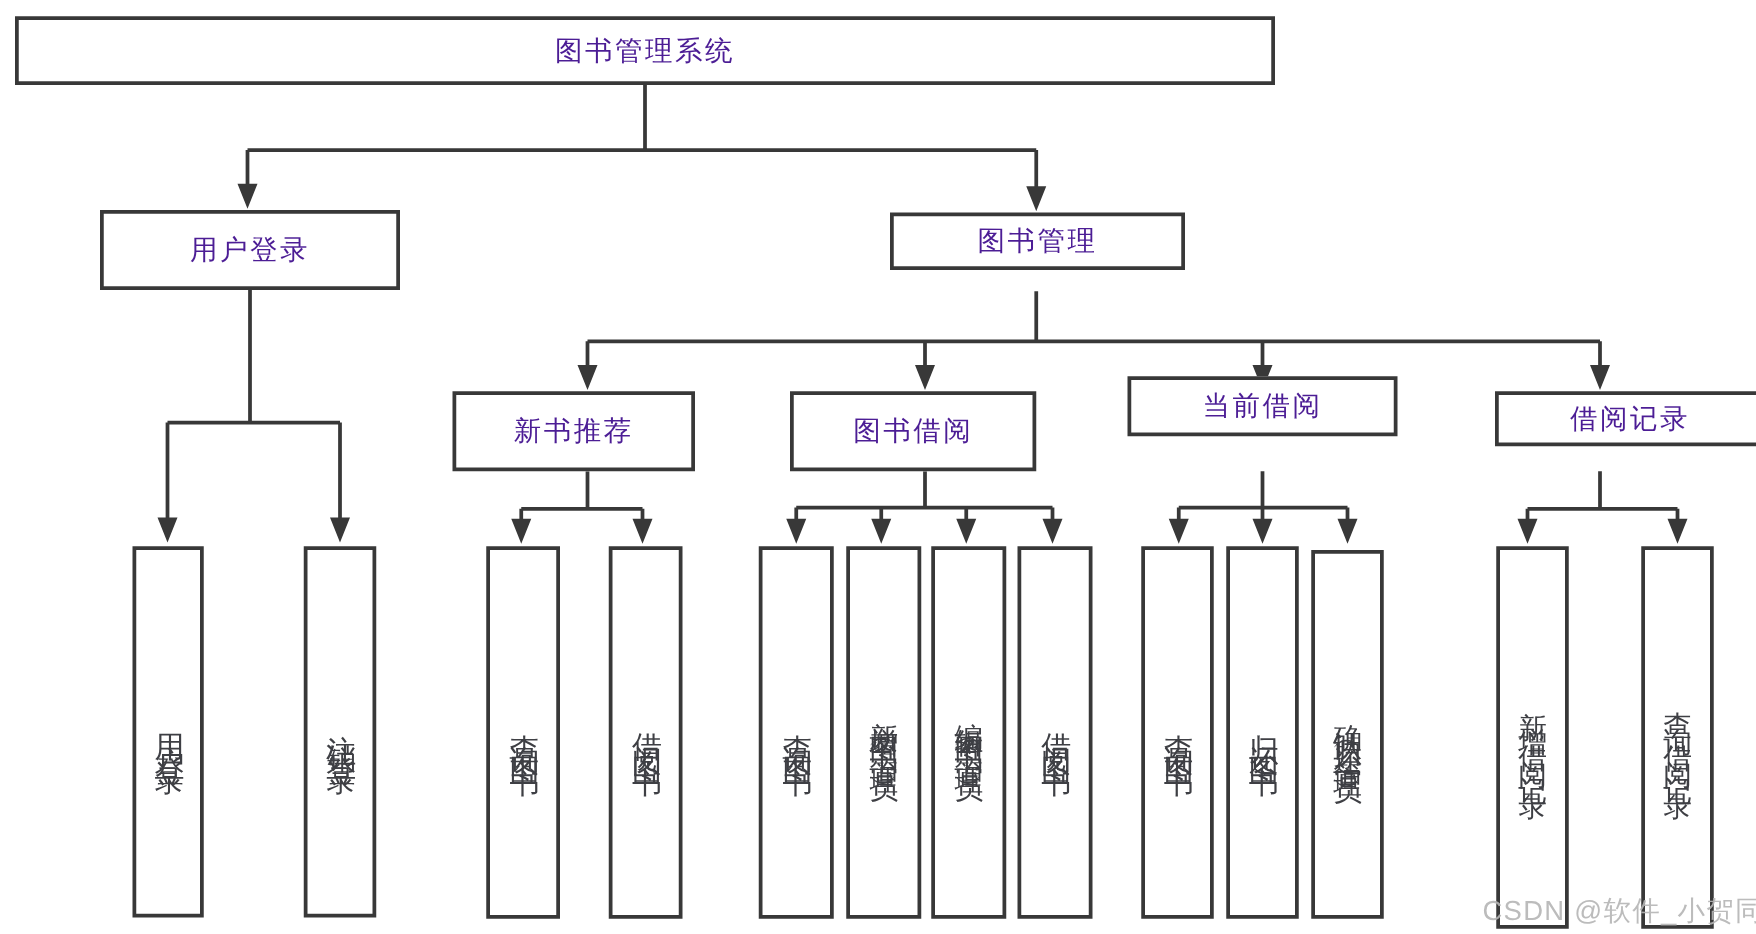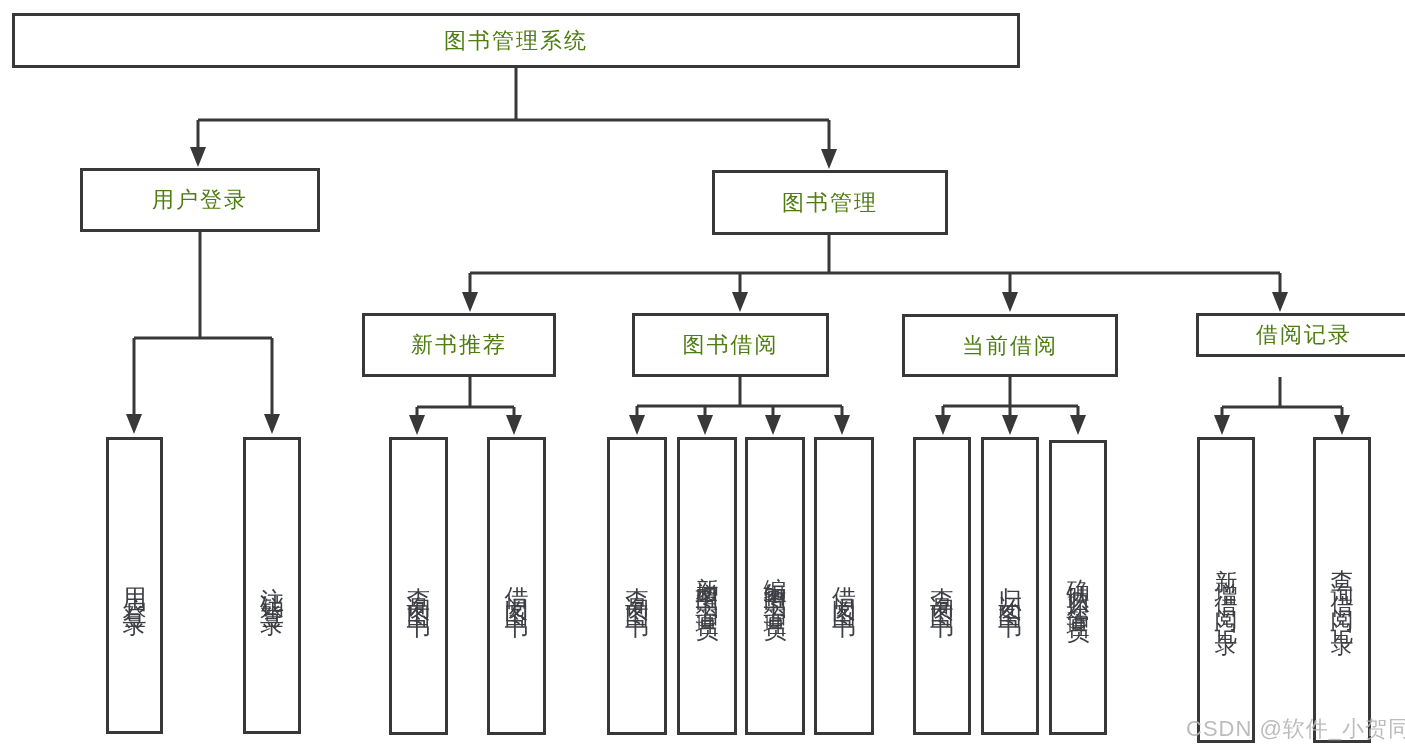--- a/index.html
+++ b/index.html
@@ -22,21 +22,21 @@
     box-sizing: border-box;
     border: 3px solid #383838;
     background: #ffffff;
     display: flex;
     align-items: center;
     justify-content: center;
   }
   .hbox .lbl {
     font-size: 22px;
     letter-spacing: 2px;
-    color: #4d7c0f;
+    color: #4c1d95;
     white-space: nowrap;
   }
   .vbox .lbl {
     writing-mode: vertical-rl;
     text-orientation: mixed;
     font-size: 24px;
     letter-spacing: 9px;
     color: #3e3f44;
     line-height: 1;
   }
@@ -111,31 +111,31 @@
     </g>
   </svg>
 
   <div class="hbox" style="left:12px;top:13px;width:1008px;height:55px">
     <span class="lbl">图书管理系统</span>
   </div>
 
   <div class="hbox" style="left:80px;top:168px;width:240px;height:64px">
     <span class="lbl">用户登录</span>
   </div>
-  <div class="hbox" style="left:712px;top:170px;width:236px;height:65px">
+  <div class="hbox" style="left:712px;top:170px;width:236px;height:46px">
     <span class="lbl">图书管理</span>
   </div>
 
   <div class="hbox" style="left:362px;top:313px;width:194px;height:64px">
     <span class="lbl">新书推荐</span>
   </div>
   <div class="hbox" style="left:632px;top:313px;width:197px;height:64px">
     <span class="lbl">图书借阅</span>
   </div>
-  <div class="hbox" style="left:902px;top:314px;width:216px;height:63px">
+  <div class="hbox" style="left:902px;top:301px;width:216px;height:48px">
     <span class="lbl">当前借阅</span>
   </div>
   <div class="hbox" style="left:1196px;top:313px;width:216px;height:44px">
     <span class="lbl">借阅记录</span>
   </div>
 
   <div class="vbox" style="left:106px;top:437px;width:57px;height:297px">
     <span class="lbl">用户登录</span>
   </div>
   <div class="vbox" style="left:243px;top:437px;width:58px;height:297px">

